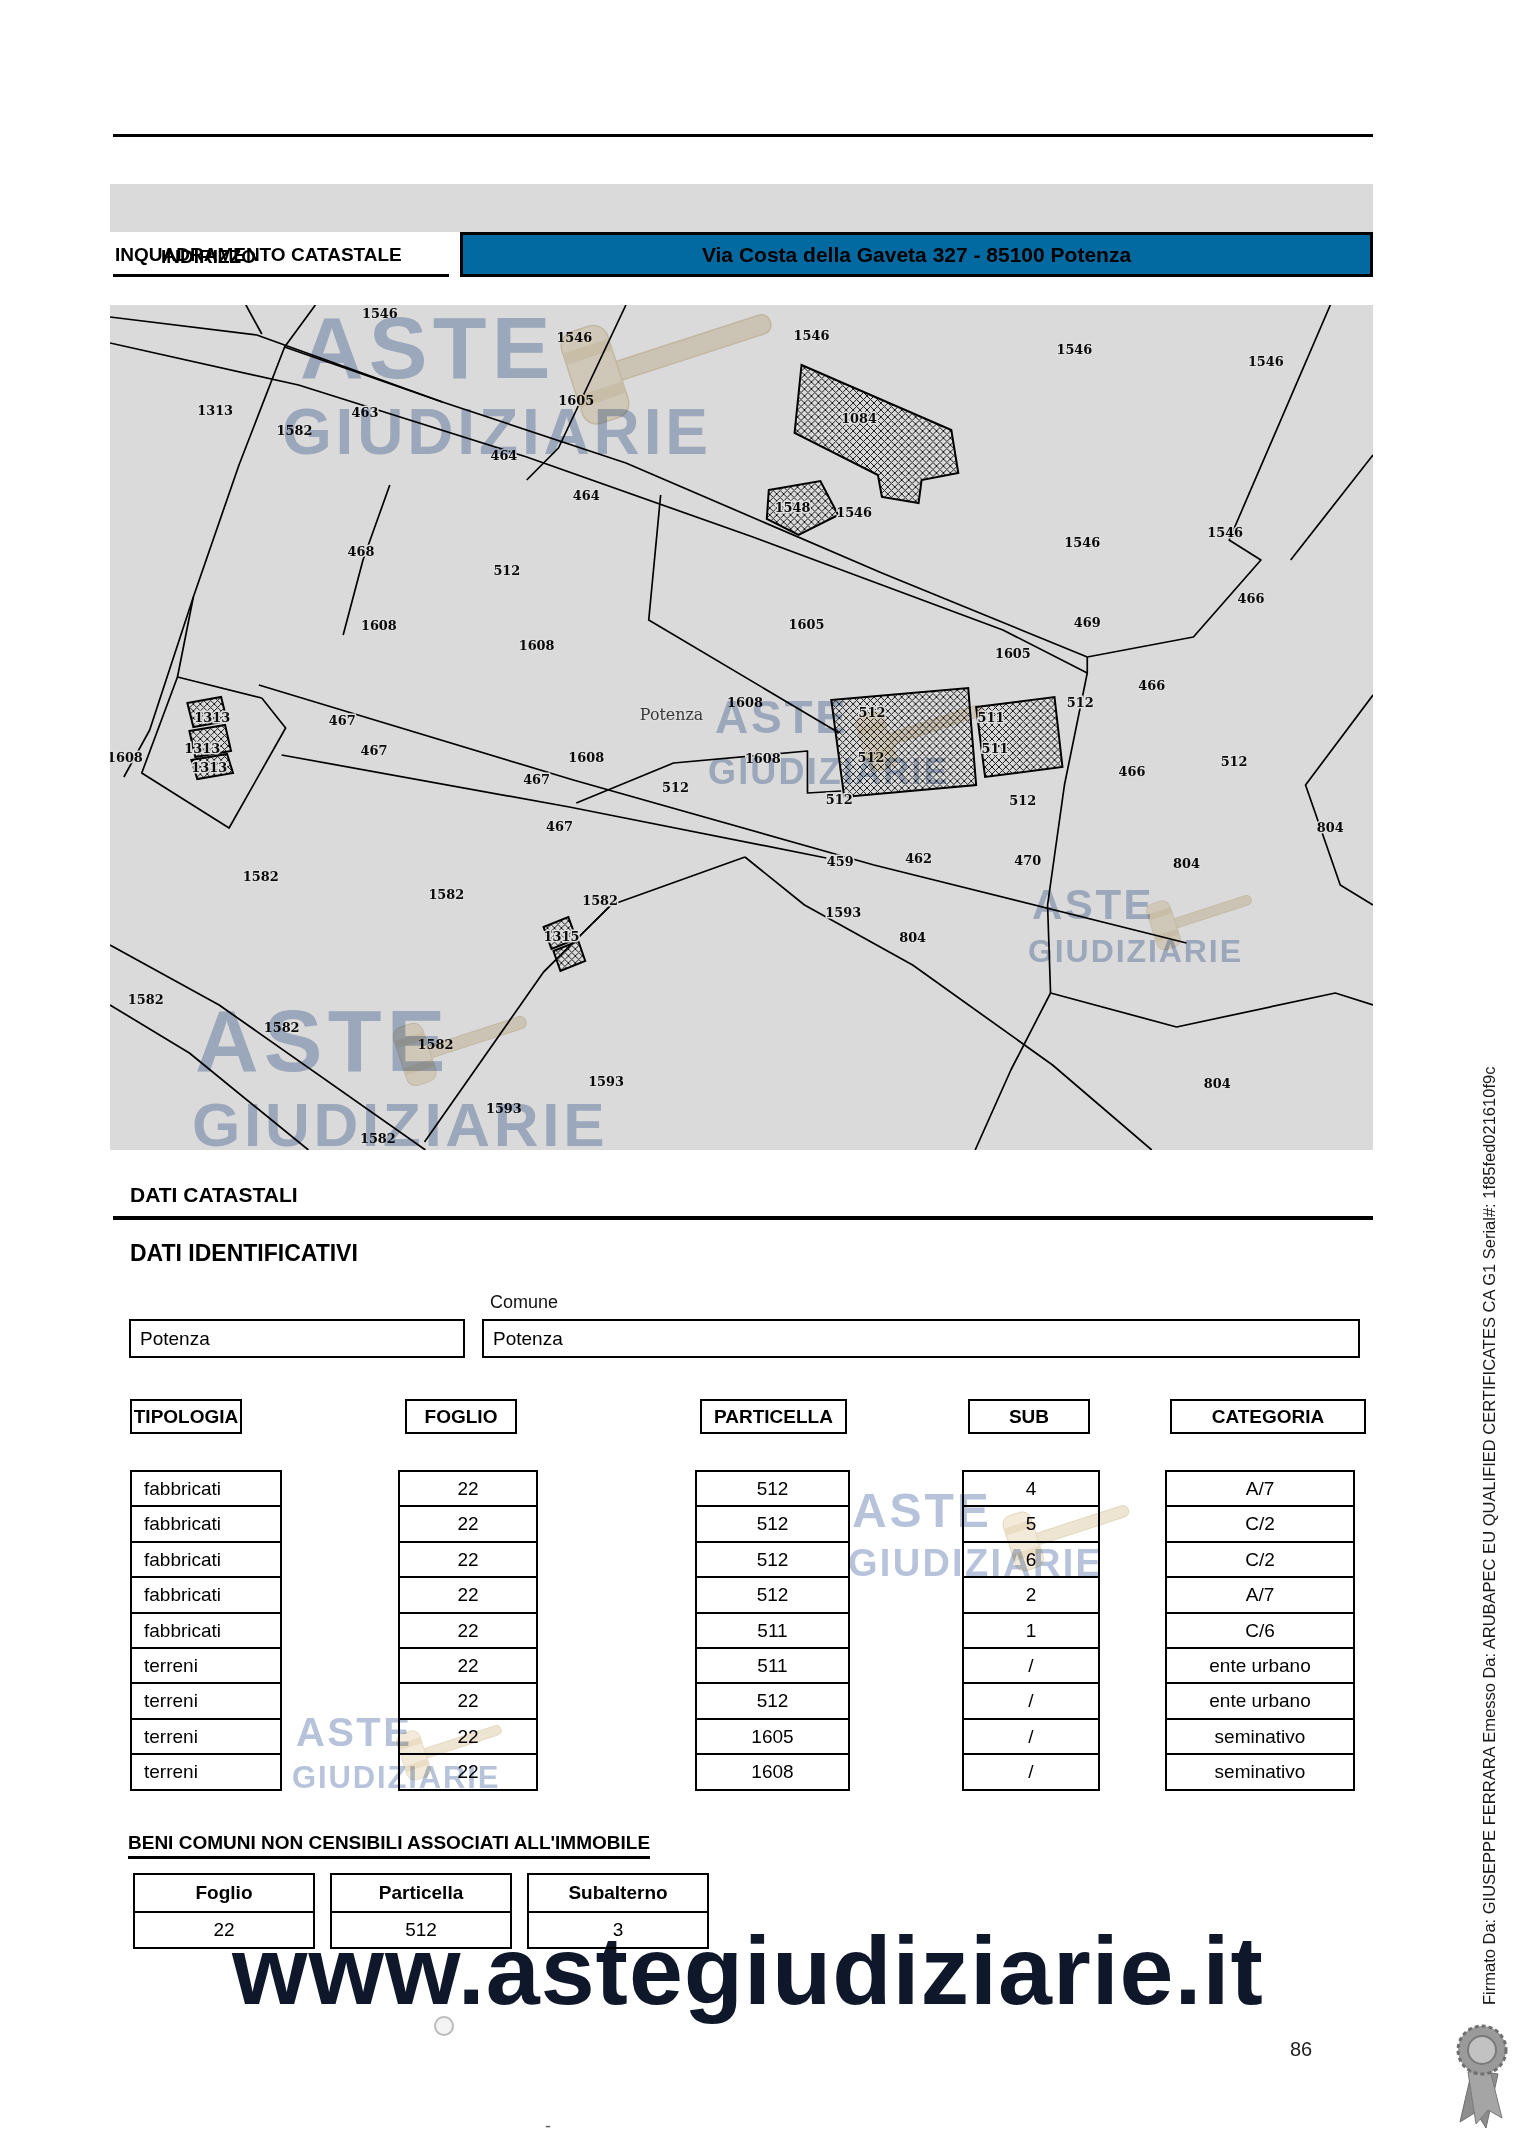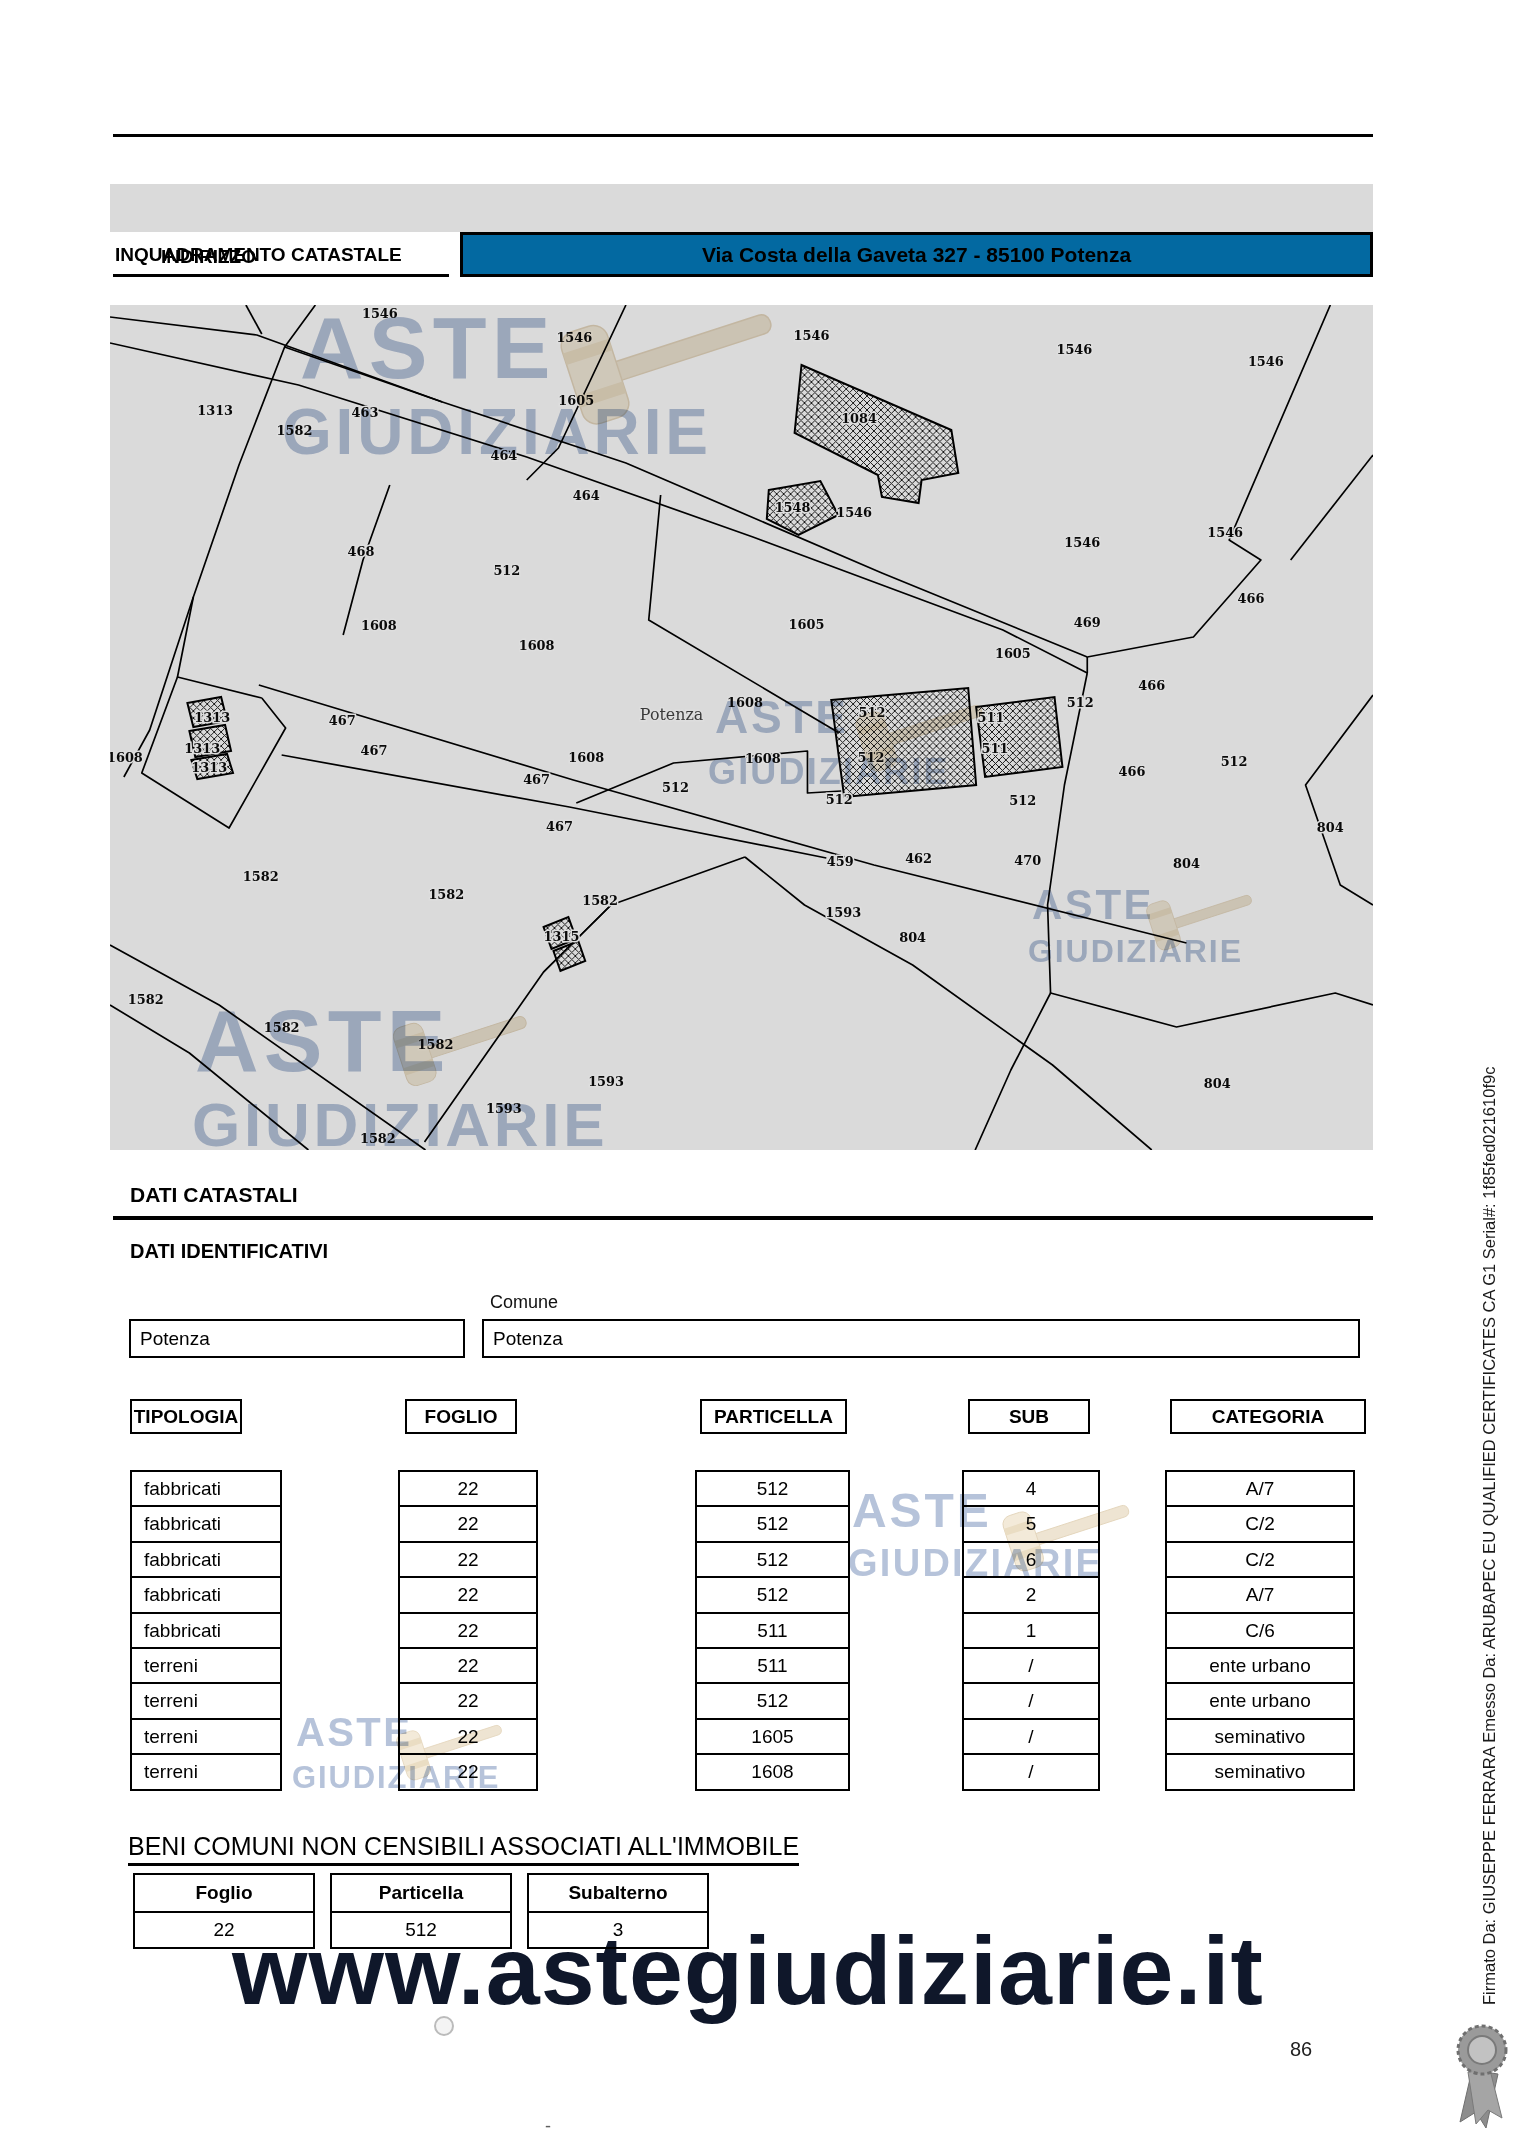--- a/index.html
+++ b/index.html
@@ -24,33 +24,33 @@
   .hpoly{fill:url(#xh);stroke:#000;stroke-width:2;}
   .mlab{font:bold 13px "DejaVu Serif",serif;fill:#0a0a0a;paint-order:stroke;stroke:#dedede;stroke-width:3px;text-anchor:middle;}
   .mtown{font:16px "DejaVu Serif",serif;fill:#3a3a3a;paint-order:stroke;stroke:#dedede;stroke-width:3px;text-anchor:middle;}
   
   .wm{z-index:5;pointer-events:none;mix-blend-mode:multiply;white-space:nowrap;margin-top:32px;}
   .wm-blue{color:rgba(122,146,188,0.55);font-weight:600;letter-spacing:0.06em;line-height:1;}
   .wm-url{color:#0f172a;font-weight:bold;font-size:97px;letter-spacing:1px;line-height:1;}
   
   .dc-heading{left:130px;top:1183px;font-size:21px;font-weight:bold;}
   .dc-rule{left:113px;top:1216px;width:1260px;height:4px;background:#000;}
-  .di-heading{left:130px;top:1240px;font-size:20px;font-weight:bold;}
+  .di-heading{left:130px;top:1240px;font-size:23px;font-weight:bold;}
   .field-label{font-size:18px;color:#111;}
   .field-box{border:2px solid #000;box-sizing:border-box;height:39px;display:flex;align-items:center;
              padding-left:9px;font-size:19px;background:#fff;z-index:2;}
   
   .hdr-box{border:2px solid #000;box-sizing:border-box;height:35px;display:flex;align-items:center;
            justify-content:center;font-size:19px;font-weight:bold;background:#fff;z-index:2;}
   .cell{position:absolute;border:2px solid #000;box-sizing:border-box;height:38px;background:#fff;z-index:2;
         display:flex;align-items:center;font-size:19px;}
   .cell.center{justify-content:center;}
   .cell.left{padding-left:12px;}
   
-  .beni-heading{left:128px;top:1832px;font-size:25px;font-weight:normal;border-bottom:3px solid #000;
+  .beni-heading{left:128px;top:1832px;font-size:19px;font-weight:bold;border-bottom:3px solid #000;
                 padding-bottom:2px;z-index:2;}
   .beni-box{position:absolute;border:2px solid #000;box-sizing:border-box;width:182px;background:#fff;z-index:2;}
   .beni-box .bh{height:36px;border-bottom:2px solid #000;display:flex;align-items:center;justify-content:center;
                 font-size:19px;font-weight:bold;}
   .beni-box .bv{height:34px;display:flex;align-items:center;justify-content:center;font-size:19px;}
   
   .footer{left:113px;top:2048px;width:870px;text-align:center;font-size:19.5px;line-height:37px;color:#5f5f5f;z-index:2;}
   .footer-dash{left:113px;top:2116px;width:870px;text-align:center;font-size:18px;color:#5f5f5f;}
   .page-num{left:1290px;top:2038px;font-size:20px;color:#222;}
   .punch-hole{left:434px;top:2016px;width:16px;height:16px;border-radius:50%;border:2px solid #bbb;background:#f4f4f4;}

